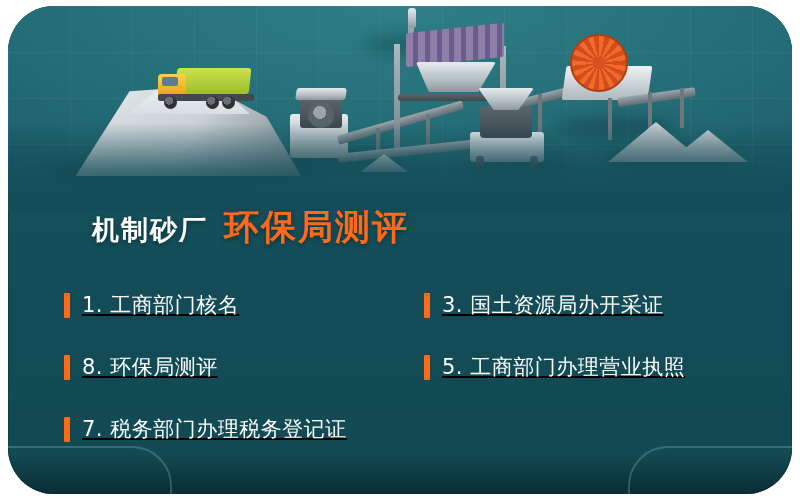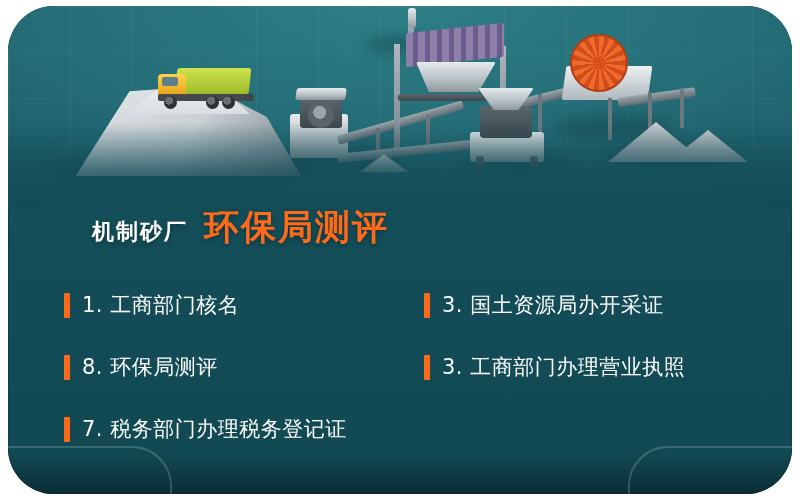--- a/index.html
+++ b/index.html
@@ -198,21 +198,21 @@
   
   .title-row {
     position: absolute;
     left: 84px;
     top: 198px;
     display: flex;
     align-items: baseline;
     gap: 16px;
   }
   .title-white {
-    font-size: 22px;
+    font-size: 27px;
     font-weight: bold;
     color: #ffffff;
     letter-spacing: 2px;
     text-shadow: 0 2px 5px rgba(0,0,0,0.35);
   }
   .title-orange {
     font-size: 35px;
     font-weight: bold;
     color: #ff6a1a;
     letter-spacing: 2px;
@@ -221,20 +221,21 @@
 
   .list {
     position: absolute;
     left: 56px;
     top: 268px;
     width: 690px;
     display: grid;
     grid-template-columns: 360px 330px;
     grid-auto-rows: 62px;
     align-items: center;
+    text-decoration: underline;
   }
   .item {
     display: flex;
     align-items: center;
     gap: 12px;
   }
   .bullet {
     width: 6px;
     height: 25px;
     background: #ff6a1a;
@@ -350,21 +351,21 @@
       <div class="item">
         <span class="bullet"></span>
         <span class="item-text">3. 国土资源局办开采证</span>
       </div>
       <div class="item">
         <span class="bullet"></span>
         <span class="item-text">8. 环保局测评</span>
       </div>
       <div class="item">
         <span class="bullet"></span>
-        <span class="item-text">3. 工商部门办理营业执照</span>
+        <span class="item-text">5. 工商部门办理营业执照</span>
       </div>
       <div class="item">
         <span class="bullet"></span>
         <span class="item-text">7. 税务部门办理税务登记证</span>
       </div>
     </div>
 
     <div class="base"></div>
     <div class="rail left"></div>
     <div class="rail right"></div>

